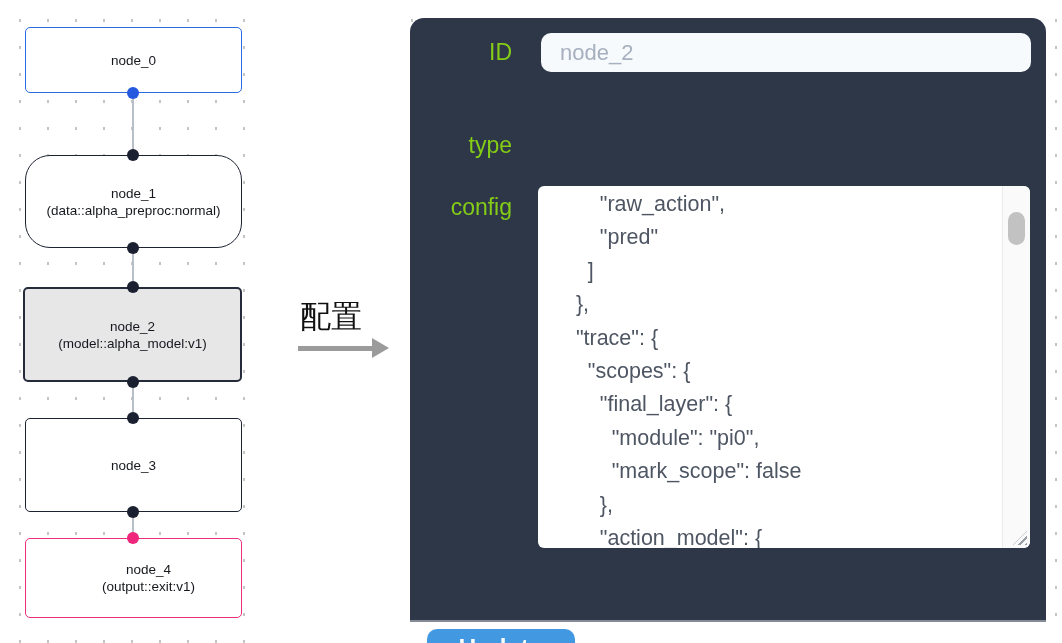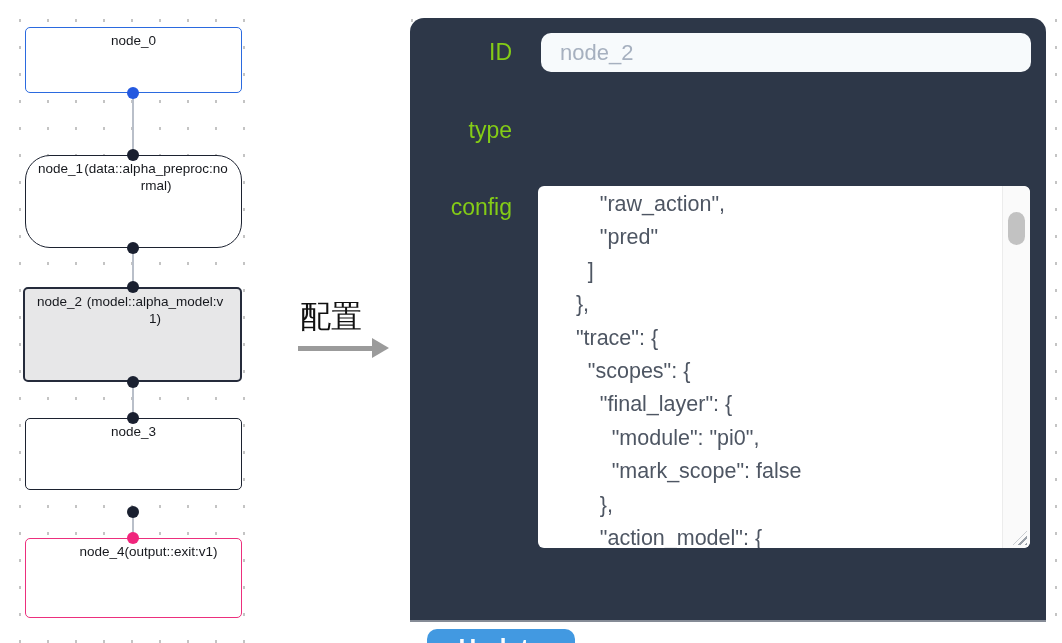--- a/index.html
+++ b/index.html
@@ -21,21 +21,21 @@
     z-index: 1;
   }
   .edge {
     position: absolute; left: 132px; width: 2px; background: #b9bfc9;
   }
   .node {
     position: absolute; left: 25px; width: 217px;
     background: #ffffff;
     border: 1.5px solid #1c2230;
     border-radius: 5px;
-    display: flex; justify-content: center;
+    display: flex; flex-direction: column; justify-content: center;
     text-align: center;
     font-size: 13.5px; line-height: 17px; color: #16181d;
     padding: 4px 12px;
     z-index: 2;
   }
   .node .sub { word-break: break-all; }
   .node--input  { border-color: #2b6adf; }
   .node--selected { border-color: #252b3b; border-width: 2px; background: #e7e7e8; left: 23px; width: 219px; }
   .node--output { border-color: #ec2f7d; padding-left: 42px; }
   .port {
@@ -70,21 +70,21 @@
     background: #2d3748;
     border-radius: 14px 14px 0 0;
     border-bottom: 2px solid #858b96;
     z-index: 2;
   }
   .field-label {
     position: absolute; left: 0; width: 102px;
     text-align: right; color: #84cc16; font-size: 23px;
   }
   .lbl-id   { top: 15px; height: 39px; line-height: 39px; }
-  .lbl-type { top: 93px; height: 39px; line-height: 39px; padding-left: 12px; }
+  .lbl-type { top: 108px; height: 39px; line-height: 39px; padding-left: 12px; }
   .lbl-config { top: 174px; height: 30px; line-height: 30px; }
   .text-input {
     position: absolute; left: 131px; width: 490px; height: 39px;
     background: #f7fafc; border: none; border-radius: 10px;
     font-family: "Liberation Sans", sans-serif;
     font-size: 22px; color: #a6b0bf; padding: 0 0 0 19px;
     line-height: 39px; outline: none;
   }
   .inp-id { top: 15px; }
   .inp-type { top: 93px; }
@@ -141,21 +141,21 @@
     <div>node_0</div>
   </div>
   <div class="node" style="top:155px;height:93px;border-radius:25px;">
     <div>node_1</div>
     <div class="sub">(data::alpha_preproc:normal)</div>
   </div>
   <div class="node node--selected" style="top:287px;height:95px;">
     <div>node_2</div>
     <div class="sub">(model::alpha_model:v1)</div>
   </div>
-  <div class="node" style="top:418px;height:72px;">
+  <div class="node" style="top:418px;height:94px;">
     <div>node_3</div>
   </div>
   <div class="node node--output" style="top:538px;height:80px;">
     <div>node_4</div>
     <div class="sub">(output::exit:v1)</div>
   </div>
 
   <div class="port port--blue" style="top:87px;"></div>
   <div class="port" style="top:149px;"></div>
   <div class="port" style="top:242px;"></div>

